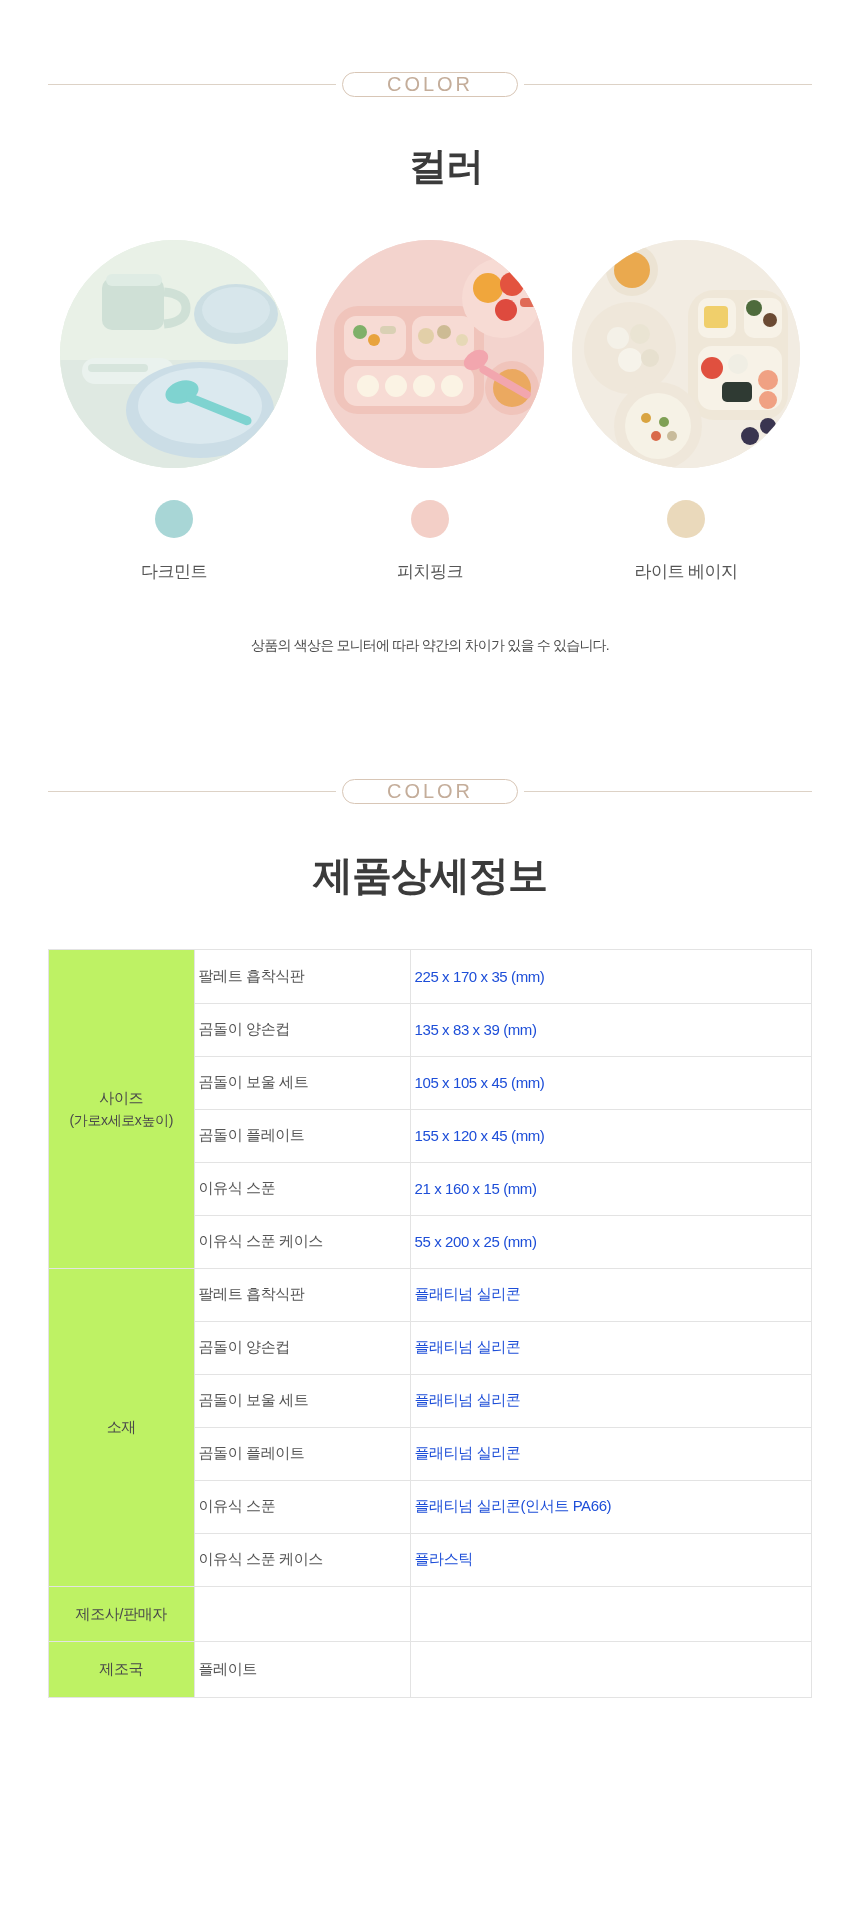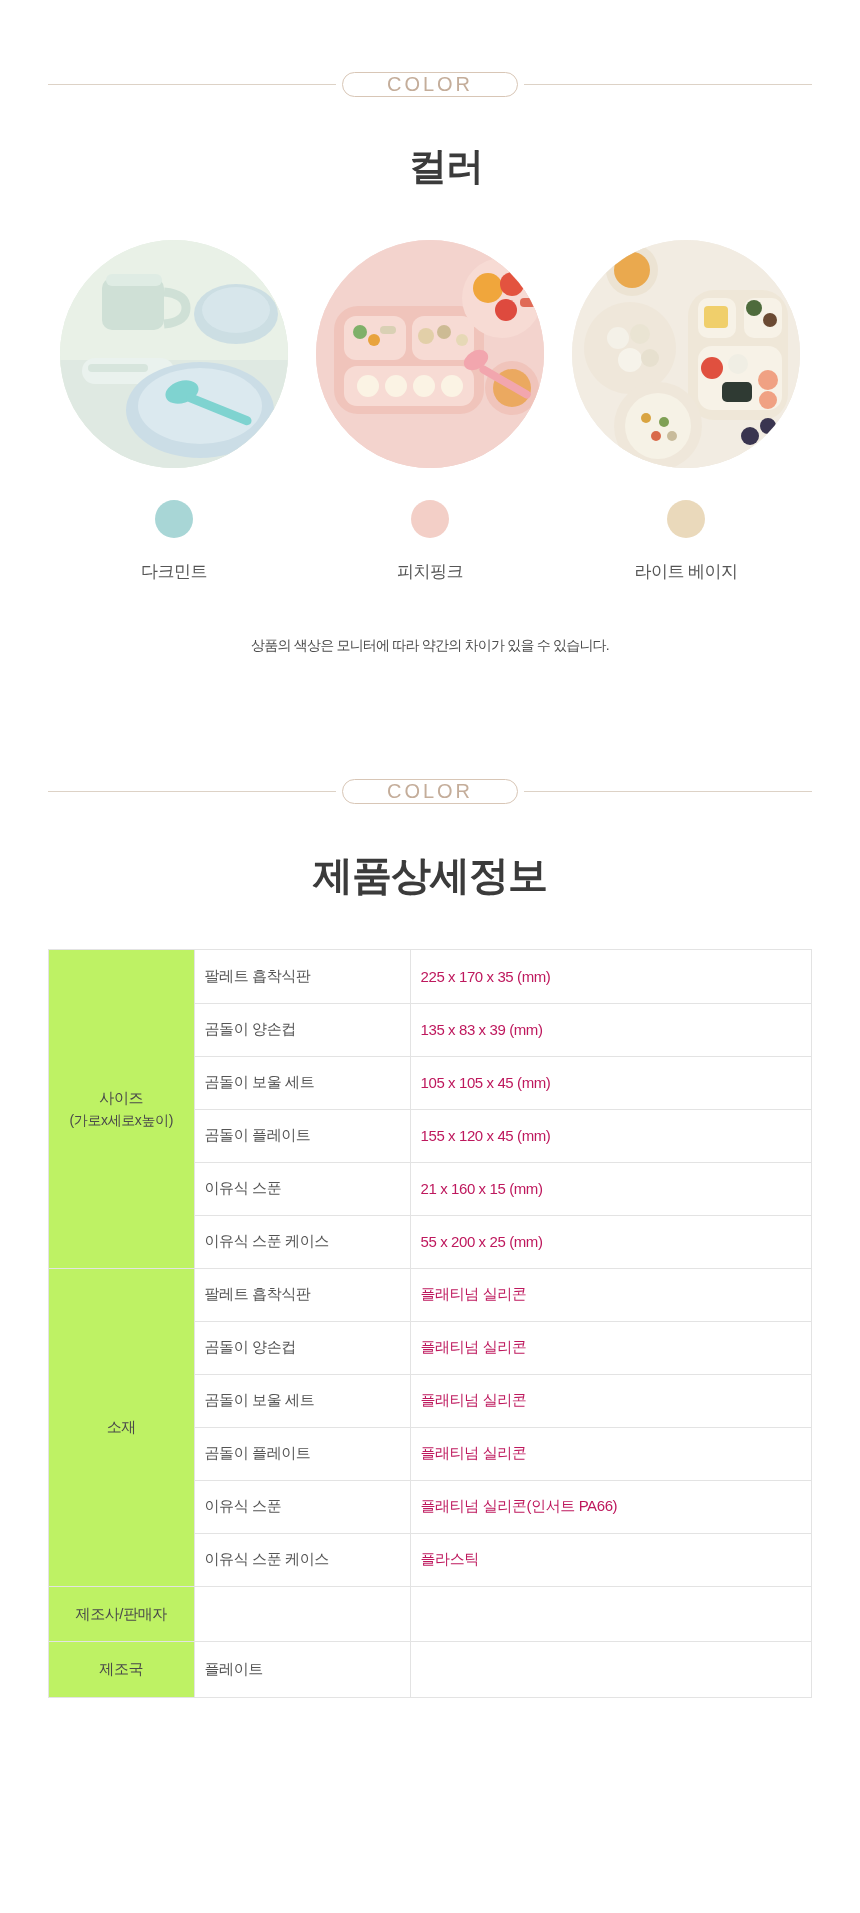--- a/index.html
+++ b/index.html
@@ -118,34 +118,34 @@
   }
   table.spec {
     width: 100%;
     border-collapse: collapse;
     font-size: 15px;
     color: #555;
   }
   table.spec td {
     border-right: 1px solid #e3e3e3;
     border-bottom: 1px solid #e3e3e3;
-    padding: 16px 10px;
+    padding: 16px 4px;
     letter-spacing: -0.4px;
     height: 53px;
     vertical-align: middle;
   }
   td.head {
     background: #bef264;
     text-align: center;
     color: #4a4a4a;
     width: 145px;
     line-height: 1.5;
   }
   td.item { width: 216px; color: #545454; }
-  td.val { color: #be185d; }
+  td.val { color: #1d4ed8; }
   .head-sub { display: block; font-size: 14px; text-align: center; }
 
   .spacer-bottom { height: 90px; }
 </style>
 </head>
 <body>
 
 <div class="page">
 
   <section id="color-section">

